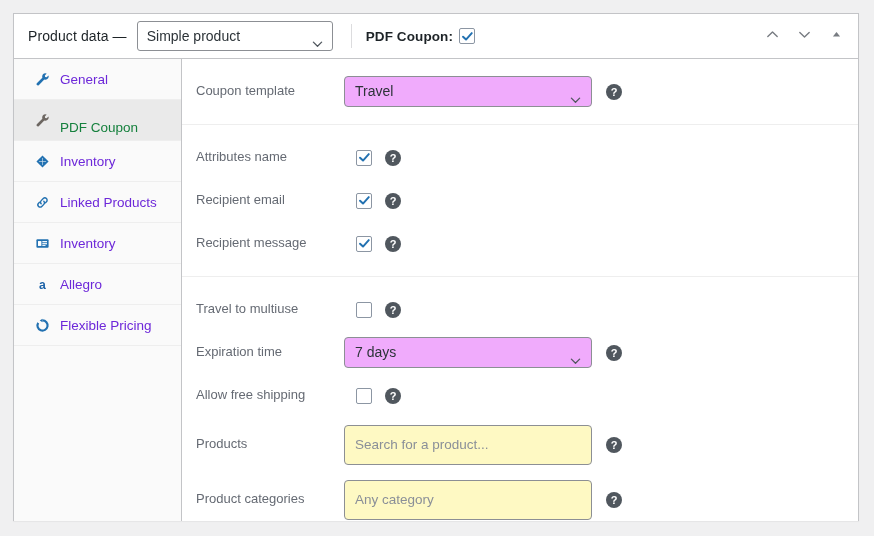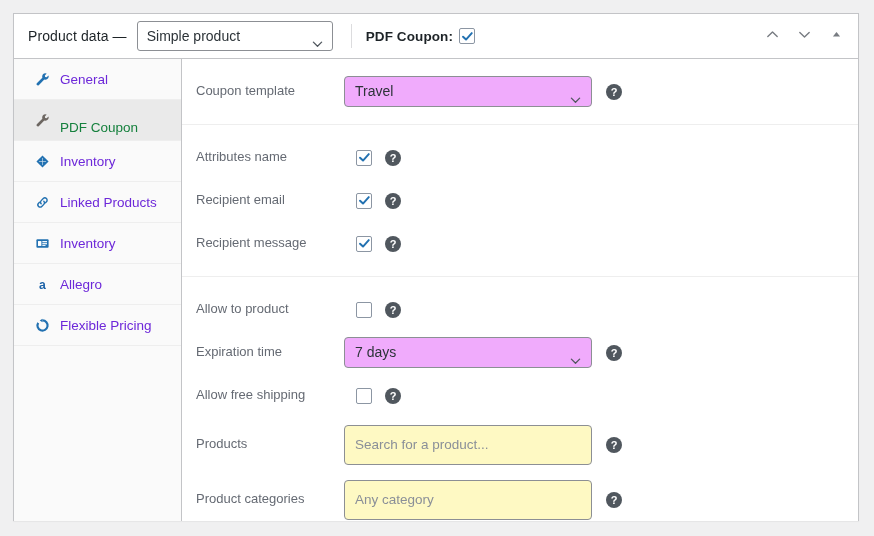--- a/index.html
+++ b/index.html
@@ -440,21 +440,21 @@
                 </svg>
             </span>
             <div class="tip tight">?</div>
           </div>
         </div>
       </div>
 
       <div class="group pad-top pad-bot">
 
         <div class="field">
-          <div class="field-label">Allow to product</div>
+          <div class="field-label">Travel to multiuse</div>
           <div class="field-control offset-ctl">
             <span class="cb unchecked">
               <svg viewBox="0 0 14 14" width="13" height="13">
                   <path d="M2.2 7.2 L5.4 10.3 L11.6 3.4" fill="none" stroke="#2271b1" stroke-width="2.1" stroke-linecap="round" stroke-linejoin="round"></path>
                 </svg>
             </span>
             <div class="tip tight">?</div>
           </div>
         </div>
 

